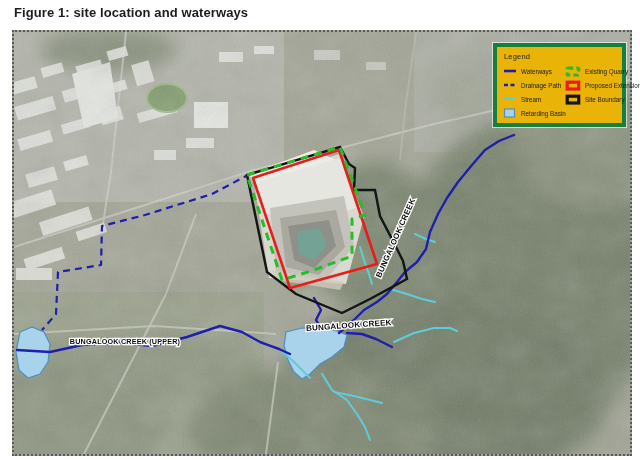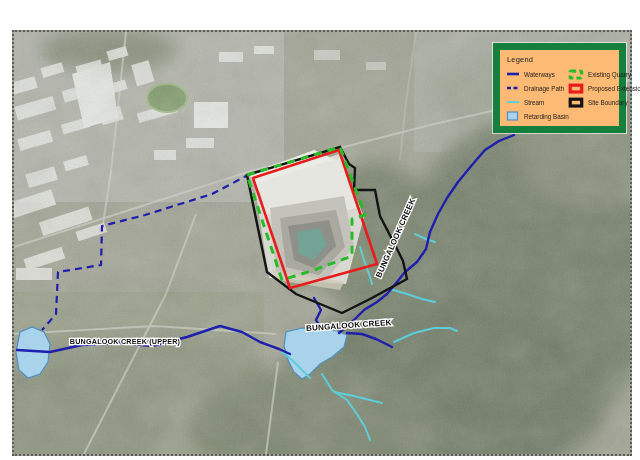--- a/index.html
+++ b/index.html
@@ -2,38 +2,39 @@
 <html><head>
 <meta charset="utf-8">
 <style>
   html,body{margin:0;padding:0;background:#ffffff;width:640px;height:460px;overflow:hidden;
     font-family:"Liberation Sans",sans-serif;}
   .page{position:relative;width:640px;height:460px;background:#fff;}
   .fig-title{position:absolute;left:14px;top:5px;font-size:13px;font-weight:700;color:#1c1c1c;letter-spacing:.1px;}
   .map-frame{position:absolute;left:12px;top:30px;width:616px;height:422px;border:2px dotted #5a5a5a;box-sizing:content-box;background:#a2a595;}
   .map-frame svg{display:block;}
   
-  .legend{position:absolute;left:479px;top:11px;width:133px;background:#fdba74;border:7px solid #15803d;
+  .legend{position:absolute;left:479px;top:11px;width:133px;background:#eab308;border:4px solid #15803d;
     box-shadow:0 0 0 1px rgba(255,255,255,.6);padding:4px 6px 5px 6px;box-sizing:border-box;}
   .legend-title{font-size:7.5px;color:#222;margin:1px 0 5px 1px;letter-spacing:.2px;}
   .legend-cols{display:flex;gap:4px;}
   .lcol{display:flex;flex-direction:column;gap:4px;}
   .lcol.c1{width:58px;}
   .lcol.c2{width:64px;}
   .lrow{display:flex;align-items:center;gap:4px;height:10px;}
   .lrow .sw{flex:0 0 auto;display:block;}
   .lrow .lbl{font-size:6.3px;color:#1b1b1b;white-space:nowrap;}
   .maplabel{paint-order:stroke;stroke:#ffffff;stroke-width:2.6px;fill:#0d0d0d;
     font-family:"Liberation Sans",sans-serif;font-weight:700;letter-spacing:.2px;}
 </style>
 </head>
 <body>
 
 <div class="page">
 
+  <div class="fig-title">Figure 1: site location and waterways</div>
 
   <div class="map-frame">
     <svg width="616" height="422" viewBox="0 0 616 422">
       <defs>
         <filter id="soft">
             <feGaussianBlur stdDeviation="9"></feGaussianBlur>
           </filter>
         <filter id="soft2">
             <feGaussianBlur stdDeviation="4"></feGaussianBlur>
           </filter>

